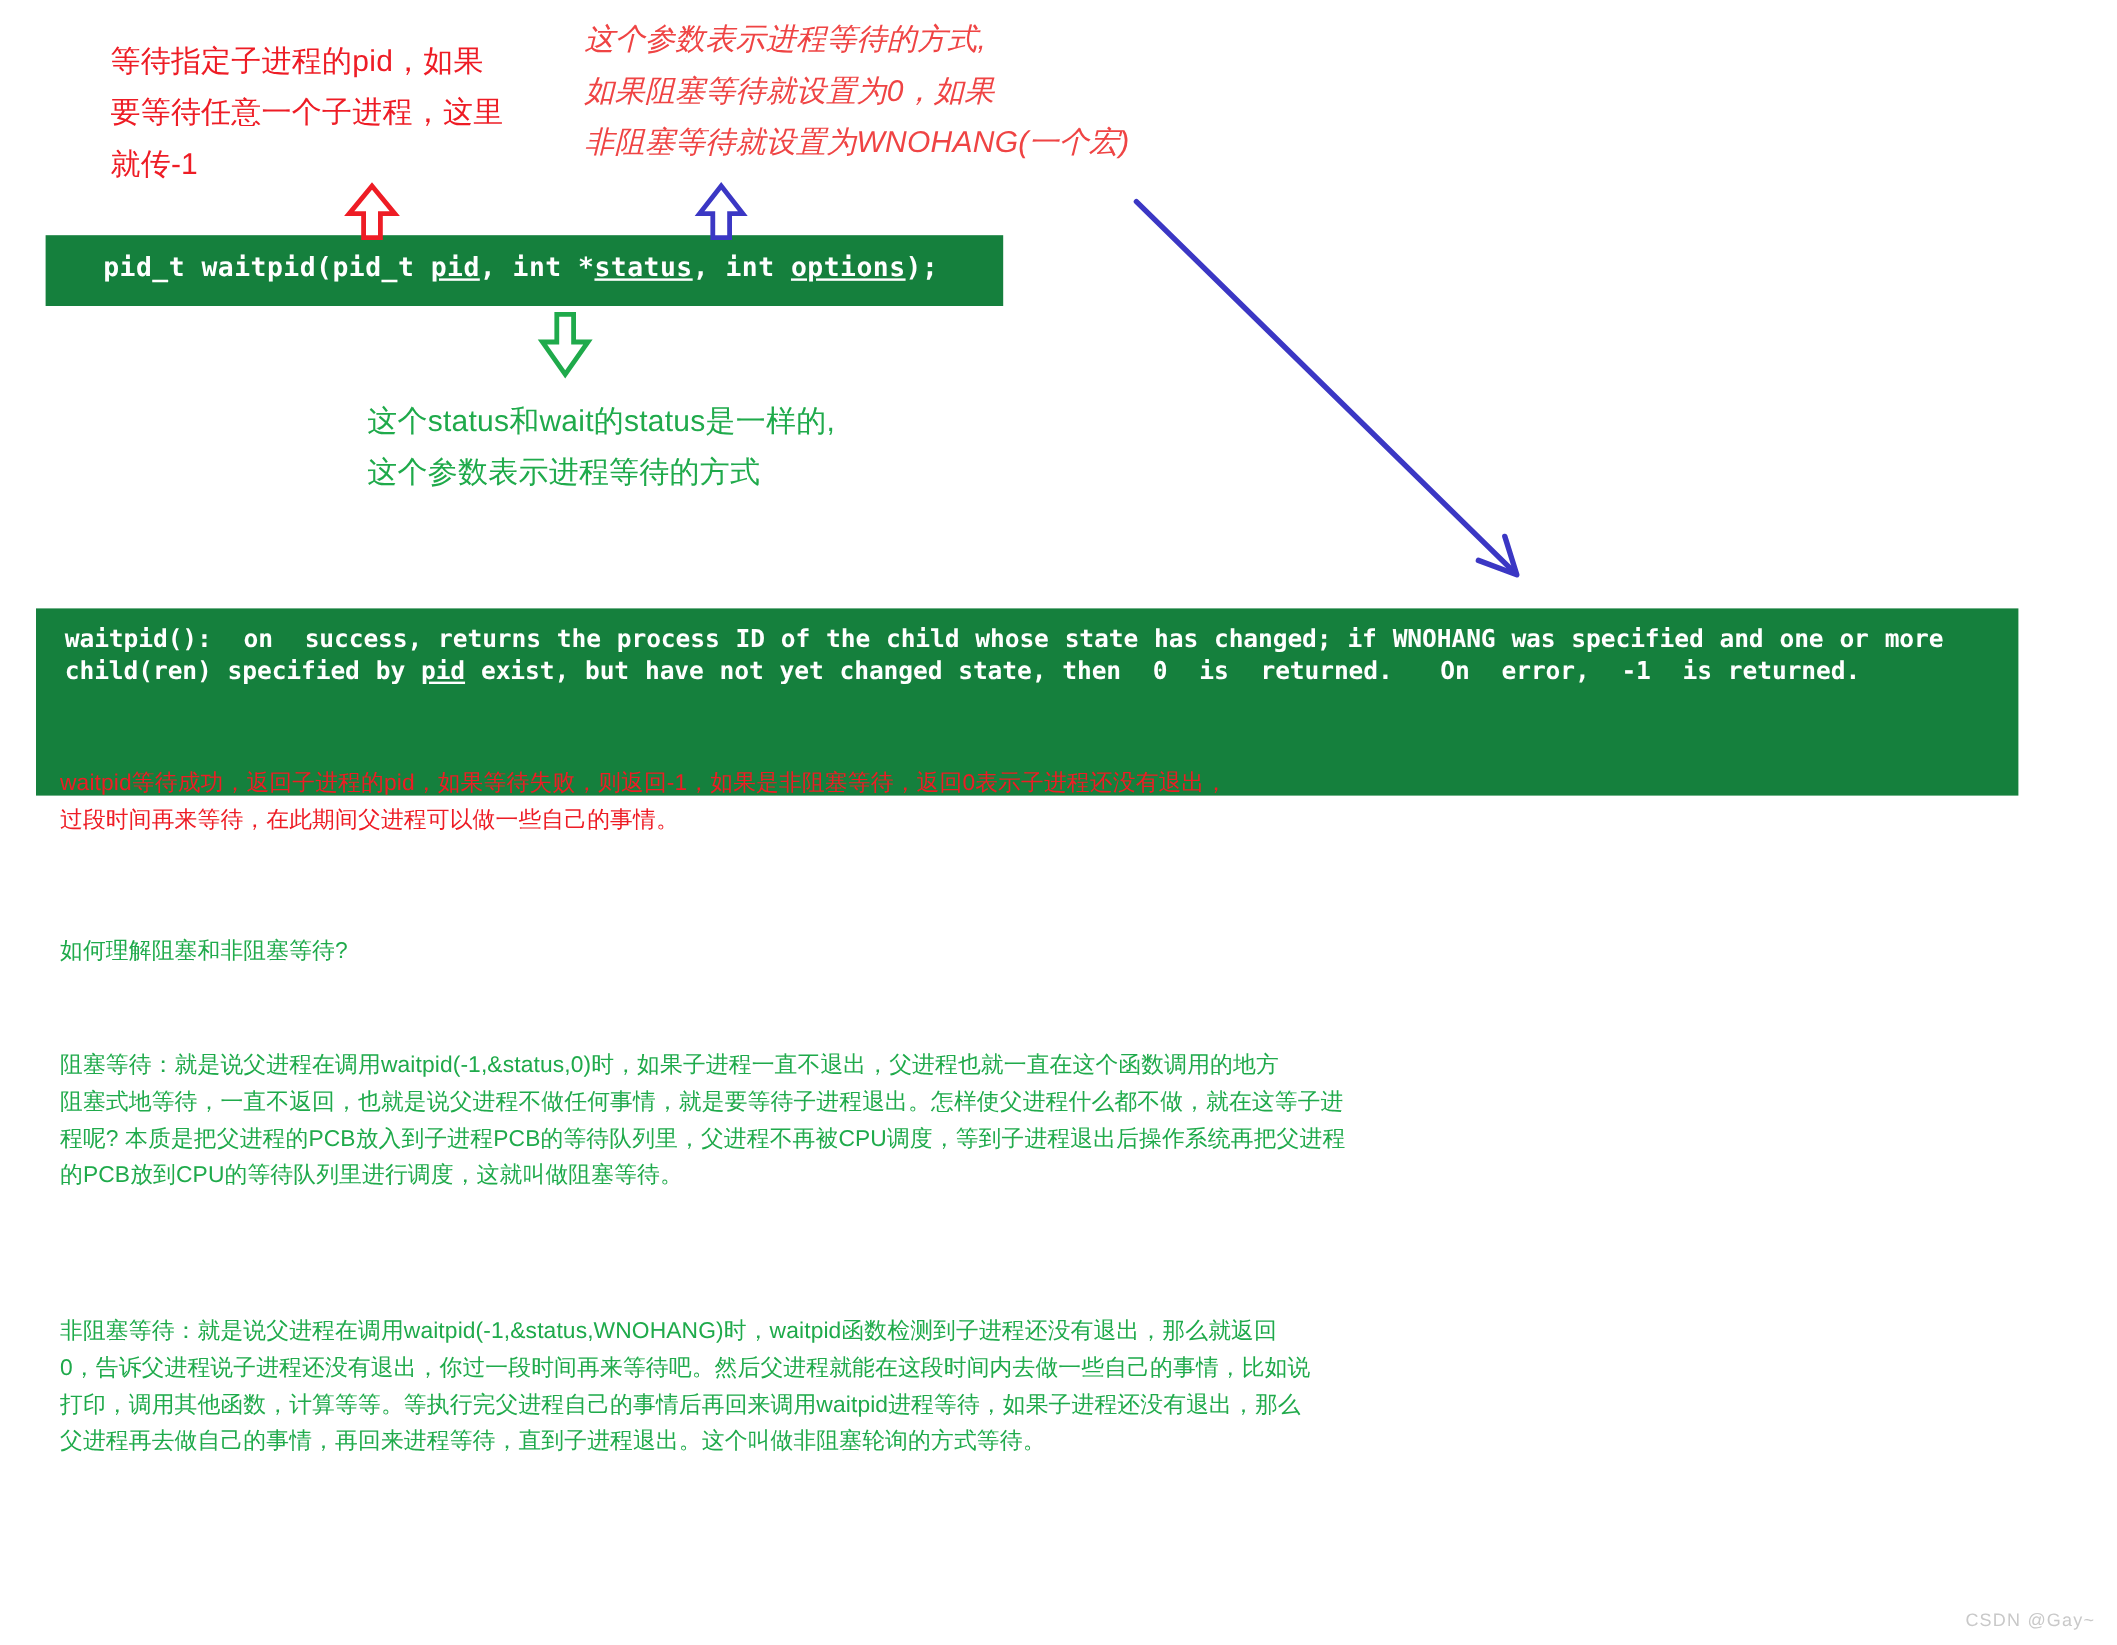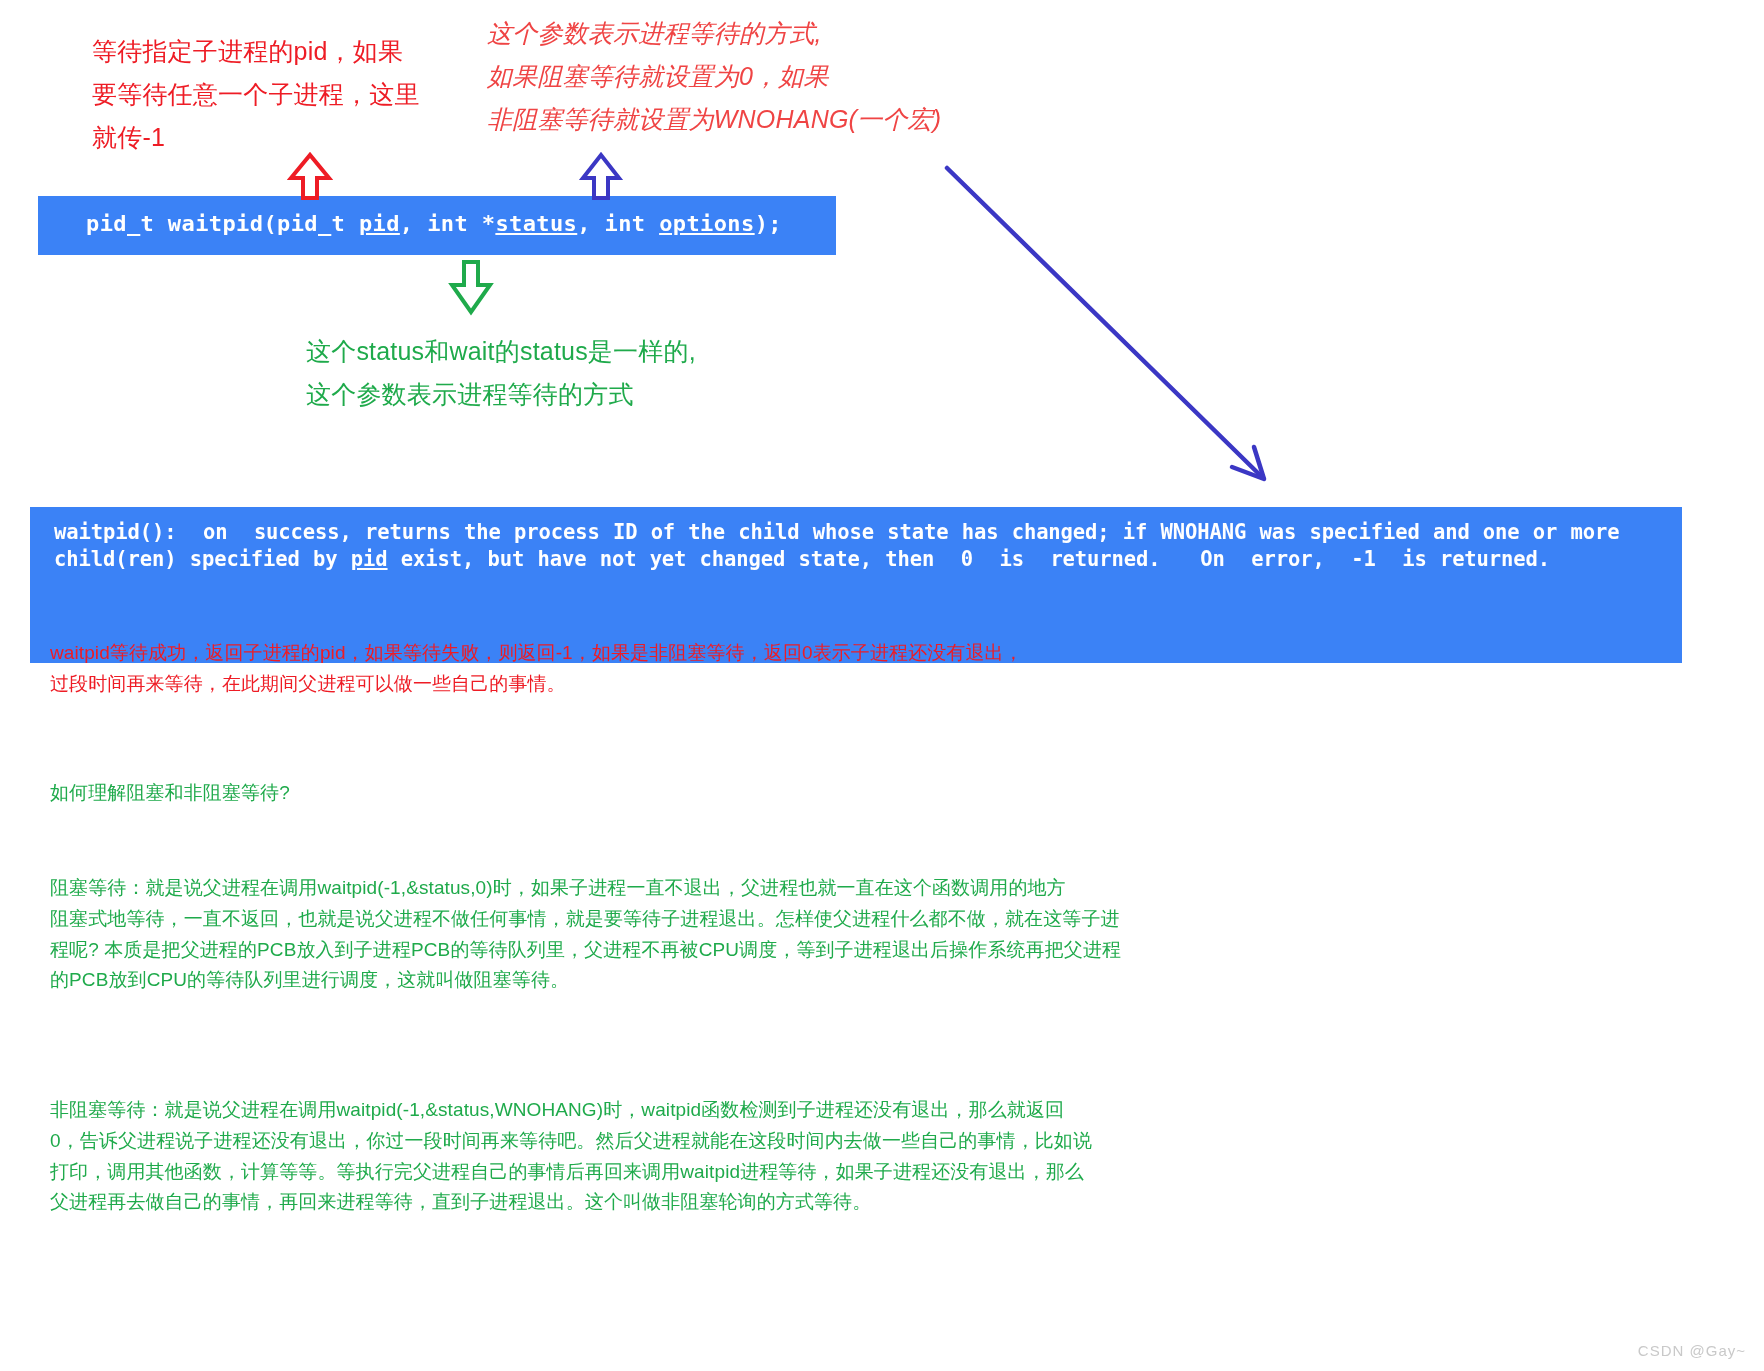--- a/index.html
+++ b/index.html
@@ -27,21 +27,21 @@
   .note-blue  { color: #ef4444; font-style: italic; }
   .note-green { color: #1faa4b; }
 
   #note-pid      { left: 92px; top: 30px;  width: 420px; }
   #note-options  { left: 487px; top: 12px;  width: 540px; }
   #note-status   { left: 306px; top: 330px; width: 520px; }
 
   
   .codeblock {
     position: absolute;
-    background: #3b82f6;
+    background: #15803d;
     color: #ffffff;
     font-family: "DejaVu Sans Mono", "Liberation Mono", monospace;
     font-weight: bold;
   }
   #signature-block {
     left: 38px;
     top: 196px;
     width: 798px;
     height: 59px;
   }

